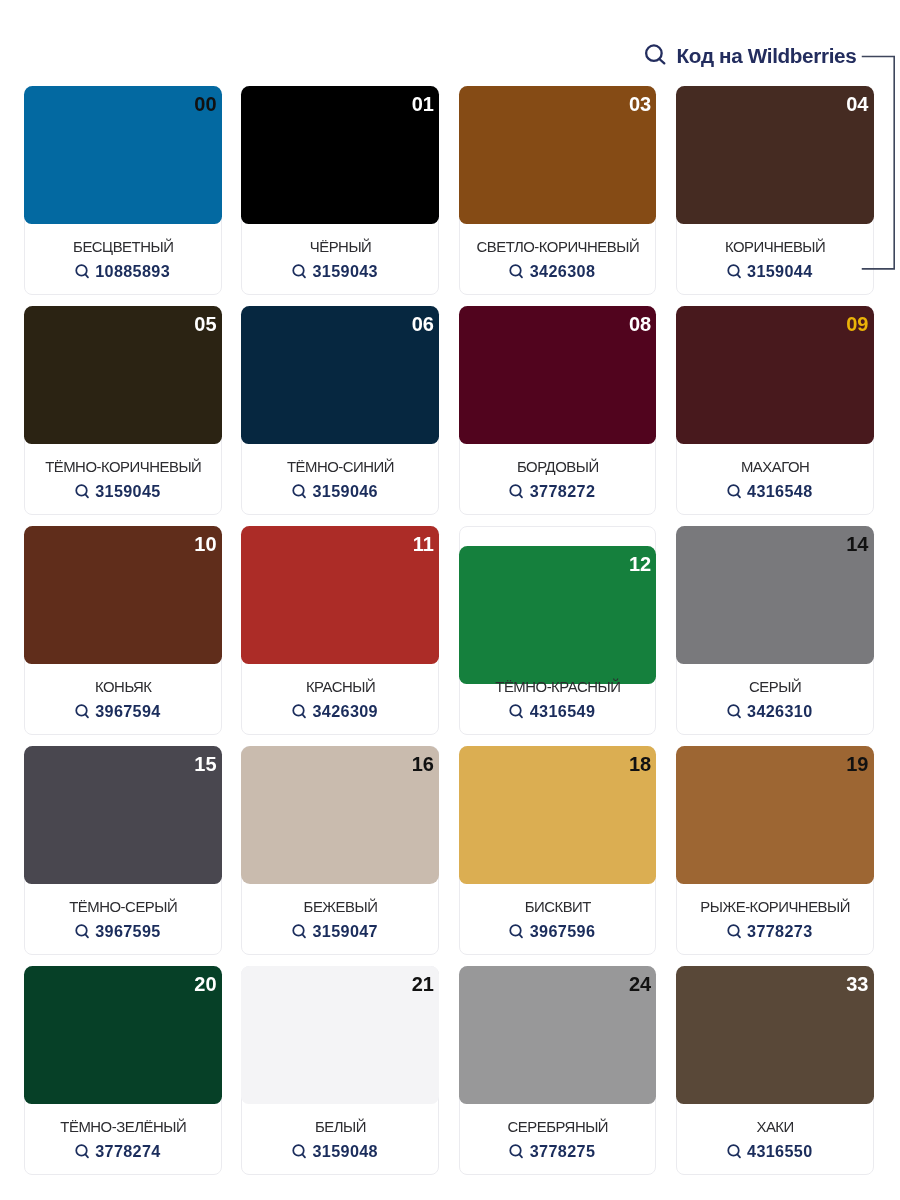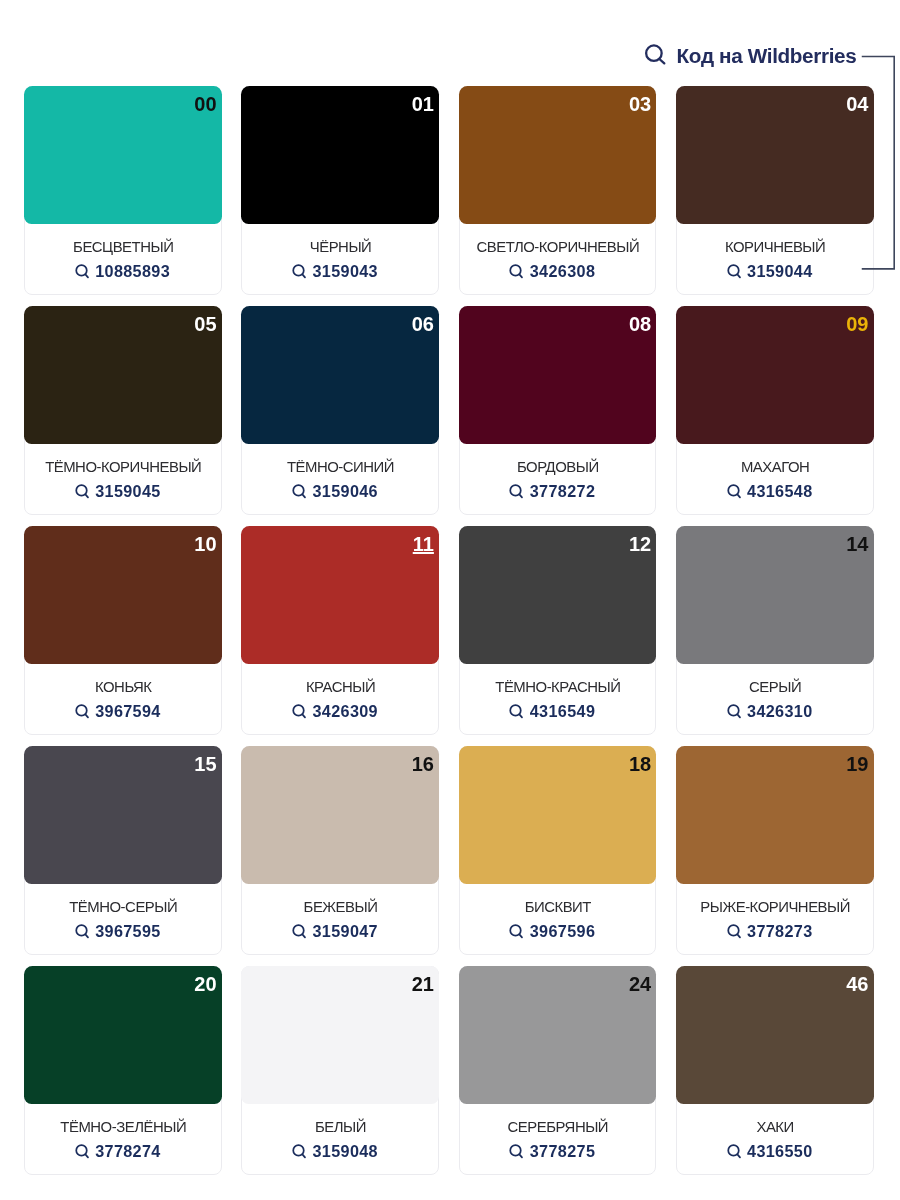--- a/index.html
+++ b/index.html
@@ -66,21 +66,21 @@
       </svg>
     <span class="ann-label" style="color: rgb(35, 45, 94);">Код на Wildberries</span>
   </div>
   <svg class="bracket" viewBox="0 0 36 217">
     <path d="M1.75 2.45 H34.2 V214.85 H1.75" fill="none" stroke="#3e465c" stroke-width="1.6"></path>
   </svg>
 
   <div class="grid">
     <div class="row">
       <div class="card">
-        <div class="swatch" style="background-color: #14b8a6; text-decoration: underline;">
+        <div class="swatch" style="background-color: #0369a1; text-decoration: underline;">
           <span class="swatch-code" style="color: rgb(17, 17, 17);">00</span>
         </div>
         <div class="card-name">БЕСЦВЕТНЫЙ</div>
         <div class="card-wb">
           <svg class="wb-icon" viewBox="0 0 15 15">
               <circle cx="6.5" cy="6.4" r="5.25" fill="none" stroke="#1b2d5c" stroke-width="1.73"></circle>
               <line x1="10.6" y1="10.6" x2="13.0" y2="13.35" stroke="#1b2d5c" stroke-width="1.73" stroke-linecap="round"></line>
             </svg>
           <span class="wb-code">10885893</span>
         </div>
@@ -188,33 +188,33 @@
         <div class="card-wb">
           <svg class="wb-icon" viewBox="0 0 15 15">
               <circle cx="6.5" cy="6.4" r="5.25" fill="none" stroke="#1b2d5c" stroke-width="1.73"></circle>
               <line x1="10.6" y1="10.6" x2="13.0" y2="13.35" stroke="#1b2d5c" stroke-width="1.73" stroke-linecap="round"></line>
             </svg>
           <span class="wb-code">3967594</span>
         </div>
       </div>
       <div class="card">
         <div class="swatch" style="background-color: rgb(172, 44, 39);">
-          <span class="swatch-code" style="color: rgb(255, 255, 255); text-decoration: underline;">11</span>
+          <span class="swatch-code" style="color: rgb(255, 255, 255);">11</span>
         </div>
         <div class="card-name">КРАСНЫЙ</div>
         <div class="card-wb">
           <svg class="wb-icon" viewBox="0 0 15 15">
               <circle cx="6.5" cy="6.4" r="5.25" fill="none" stroke="#1b2d5c" stroke-width="1.73"></circle>
               <line x1="10.6" y1="10.6" x2="13.0" y2="13.35" stroke="#1b2d5c" stroke-width="1.73" stroke-linecap="round"></line>
             </svg>
           <span class="wb-code">3426309</span>
         </div>
       </div>
       <div class="card">
-        <div class="swatch" style="background-color: #404040;">
+        <div class="swatch" style="background-color: #15803d; margin-top: 20px;">
           <span class="swatch-code" style="color: rgb(255, 255, 255);">12</span>
         </div>
         <div class="card-name">ТЁМНО-КРАСНЫЙ</div>
         <div class="card-wb">
           <svg class="wb-icon" viewBox="0 0 15 15">
               <circle cx="6.5" cy="6.4" r="5.25" fill="none" stroke="#1b2d5c" stroke-width="1.73"></circle>
               <line x1="10.6" y1="10.6" x2="13.0" y2="13.35" stroke="#1b2d5c" stroke-width="1.73" stroke-linecap="round"></line>
             </svg>
           <span class="wb-code">4316549</span>
         </div>
@@ -241,21 +241,21 @@
         <div class="card-name">ТЁМНО-СЕРЫЙ</div>
         <div class="card-wb">
           <svg class="wb-icon" viewBox="0 0 15 15">
               <circle cx="6.5" cy="6.4" r="5.25" fill="none" stroke="#1b2d5c" stroke-width="1.73"></circle>
               <line x1="10.6" y1="10.6" x2="13.0" y2="13.35" stroke="#1b2d5c" stroke-width="1.73" stroke-linecap="round"></line>
             </svg>
           <span class="wb-code">3967595</span>
         </div>
       </div>
       <div class="card">
-        <div class="swatch" style="background-color: rgb(201, 187, 174);">
+        <div class="swatch" style="background-color: rgb(201, 187, 174); border-radius: 9px;">
           <span class="swatch-code" style="color: rgb(17, 17, 17);">16</span>
         </div>
         <div class="card-name">БЕЖЕВЫЙ</div>
         <div class="card-wb">
           <svg class="wb-icon" viewBox="0 0 15 15">
               <circle cx="6.5" cy="6.4" r="5.25" fill="none" stroke="#1b2d5c" stroke-width="1.73"></circle>
               <line x1="10.6" y1="10.6" x2="13.0" y2="13.35" stroke="#1b2d5c" stroke-width="1.73" stroke-linecap="round"></line>
             </svg>
           <span class="wb-code">3159047</span>
         </div>
@@ -322,21 +322,21 @@
         <div class="card-wb">
           <svg class="wb-icon" viewBox="0 0 15 15">
               <circle cx="6.5" cy="6.4" r="5.25" fill="none" stroke="#1b2d5c" stroke-width="1.73"></circle>
               <line x1="10.6" y1="10.6" x2="13.0" y2="13.35" stroke="#1b2d5c" stroke-width="1.73" stroke-linecap="round"></line>
             </svg>
           <span class="wb-code">3778275</span>
         </div>
       </div>
       <div class="card">
         <div class="swatch" style="background-color: rgb(89, 72, 56);">
-          <span class="swatch-code" style="color: rgb(255, 255, 255);">46</span>
+          <span class="swatch-code" style="color: rgb(255, 255, 255);">33</span>
         </div>
         <div class="card-name">ХАКИ</div>
         <div class="card-wb">
           <svg class="wb-icon" viewBox="0 0 15 15">
               <circle cx="6.5" cy="6.4" r="5.25" fill="none" stroke="#1b2d5c" stroke-width="1.73"></circle>
               <line x1="10.6" y1="10.6" x2="13.0" y2="13.35" stroke="#1b2d5c" stroke-width="1.73" stroke-linecap="round"></line>
             </svg>
           <span class="wb-code">4316550</span>
         </div>
       </div>

